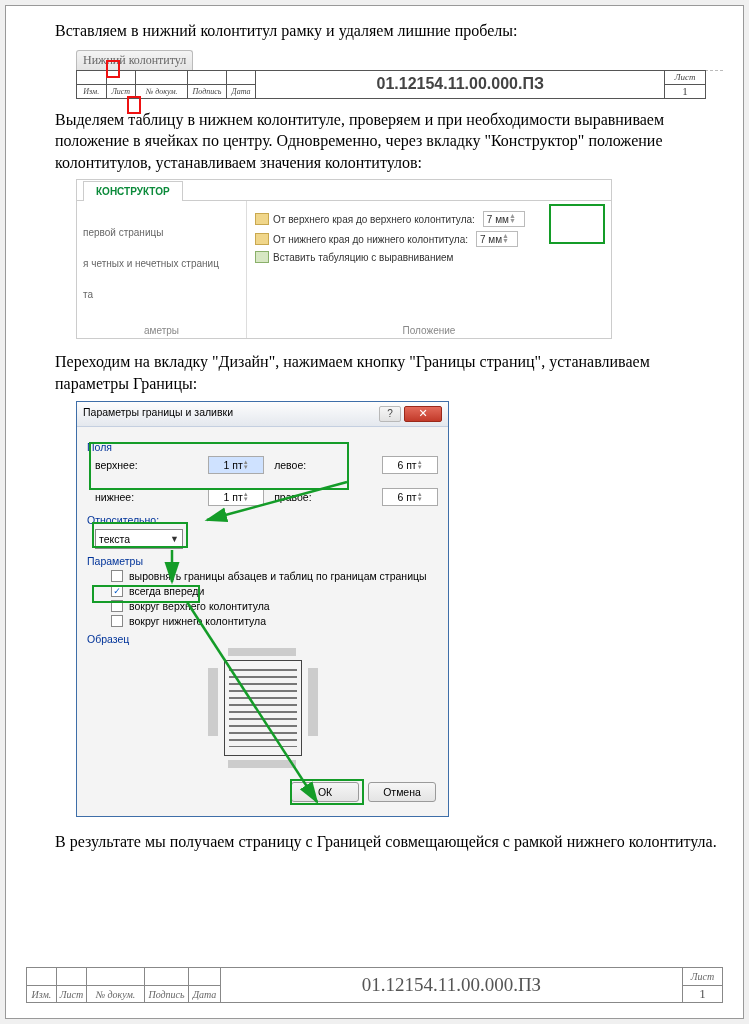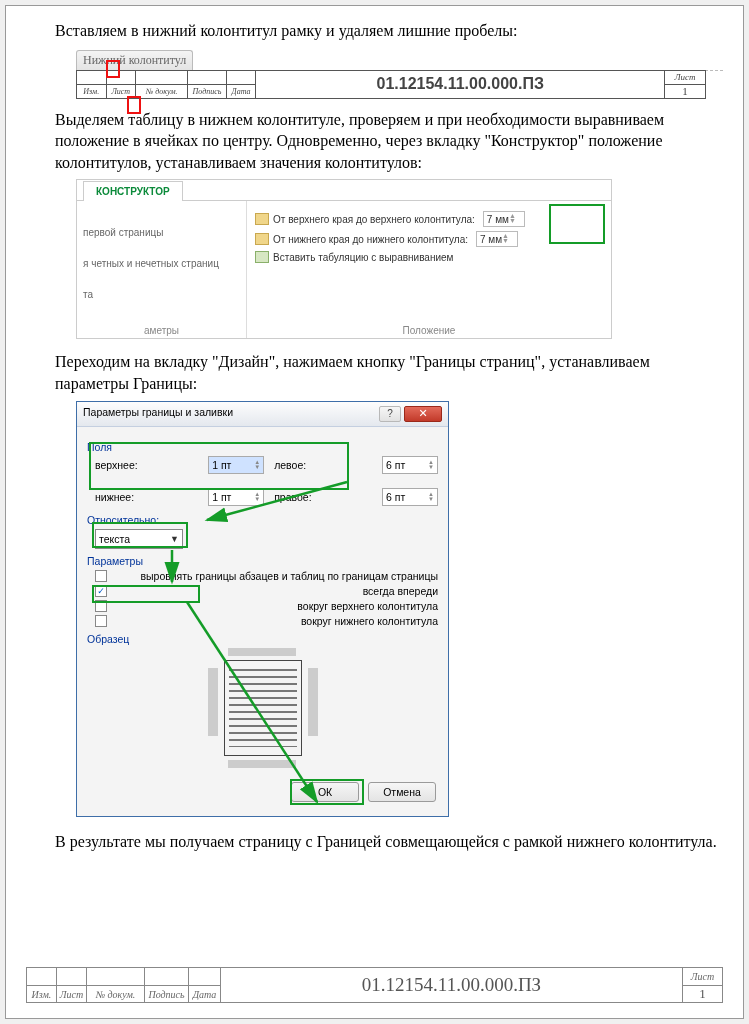--- a/index.html
+++ b/index.html
@@ -141,37 +141,37 @@
   }
   .dlg-body { padding: 8px 10px 10px 10px; }
   .dlg-group-label { color: #003399; margin: 6px 0 3px 0; }
   .dlg-fields { display: grid; grid-template-columns: auto 56px auto 56px; gap: 14px 10px; align-items: center; margin: 3px 0 8px 8px; }
   .dlg-input {
     border: 1px solid #aaa;
     background: #fff;
     padding: 1px 3px;
     height: 18px;
     display: flex;
-    justify-content: space-between;
+    justify-content: center;
     align-items: center;
   }
   .dlg-input .sp { display: flex; flex-direction: column; font-size: 6px; line-height: 0.7; color: #888; }
   .dlg-select {
     border: 1px solid #888;
     background: #fff;
     width: 88px;
     height: 20px;
     padding: 1px 3px;
     margin: 2px 0 6px 8px;
     display: flex;
     justify-content: space-between;
     align-items: center;
   }
   .dlg-select .arrow { color: #333; font-size: 9px; }
-  .dlg-check-row { margin: 3px 0 3px 8px; display: flex; align-items: center; gap: 6px; justify-content: space-between; }
+  .dlg-check-row { margin: 3px 0 3px 24px; display: flex; align-items: center; gap: 6px; }
   .chk { width: 12px; height: 12px; border: 1px solid #888; background: #fff; display: inline-flex; align-items: center; justify-content: center; font-size: 9px; color: #0058c8; }
   .dlg-preview {
     width: 110px; height: 120px;
     margin: 2px auto 10px auto;
     position: relative;
   }
   .prev-frame {
     position: absolute; left: 16px; top: 12px; right: 16px; bottom: 12px;
     border: 1.5px solid #444;
     overflow: hidden;

